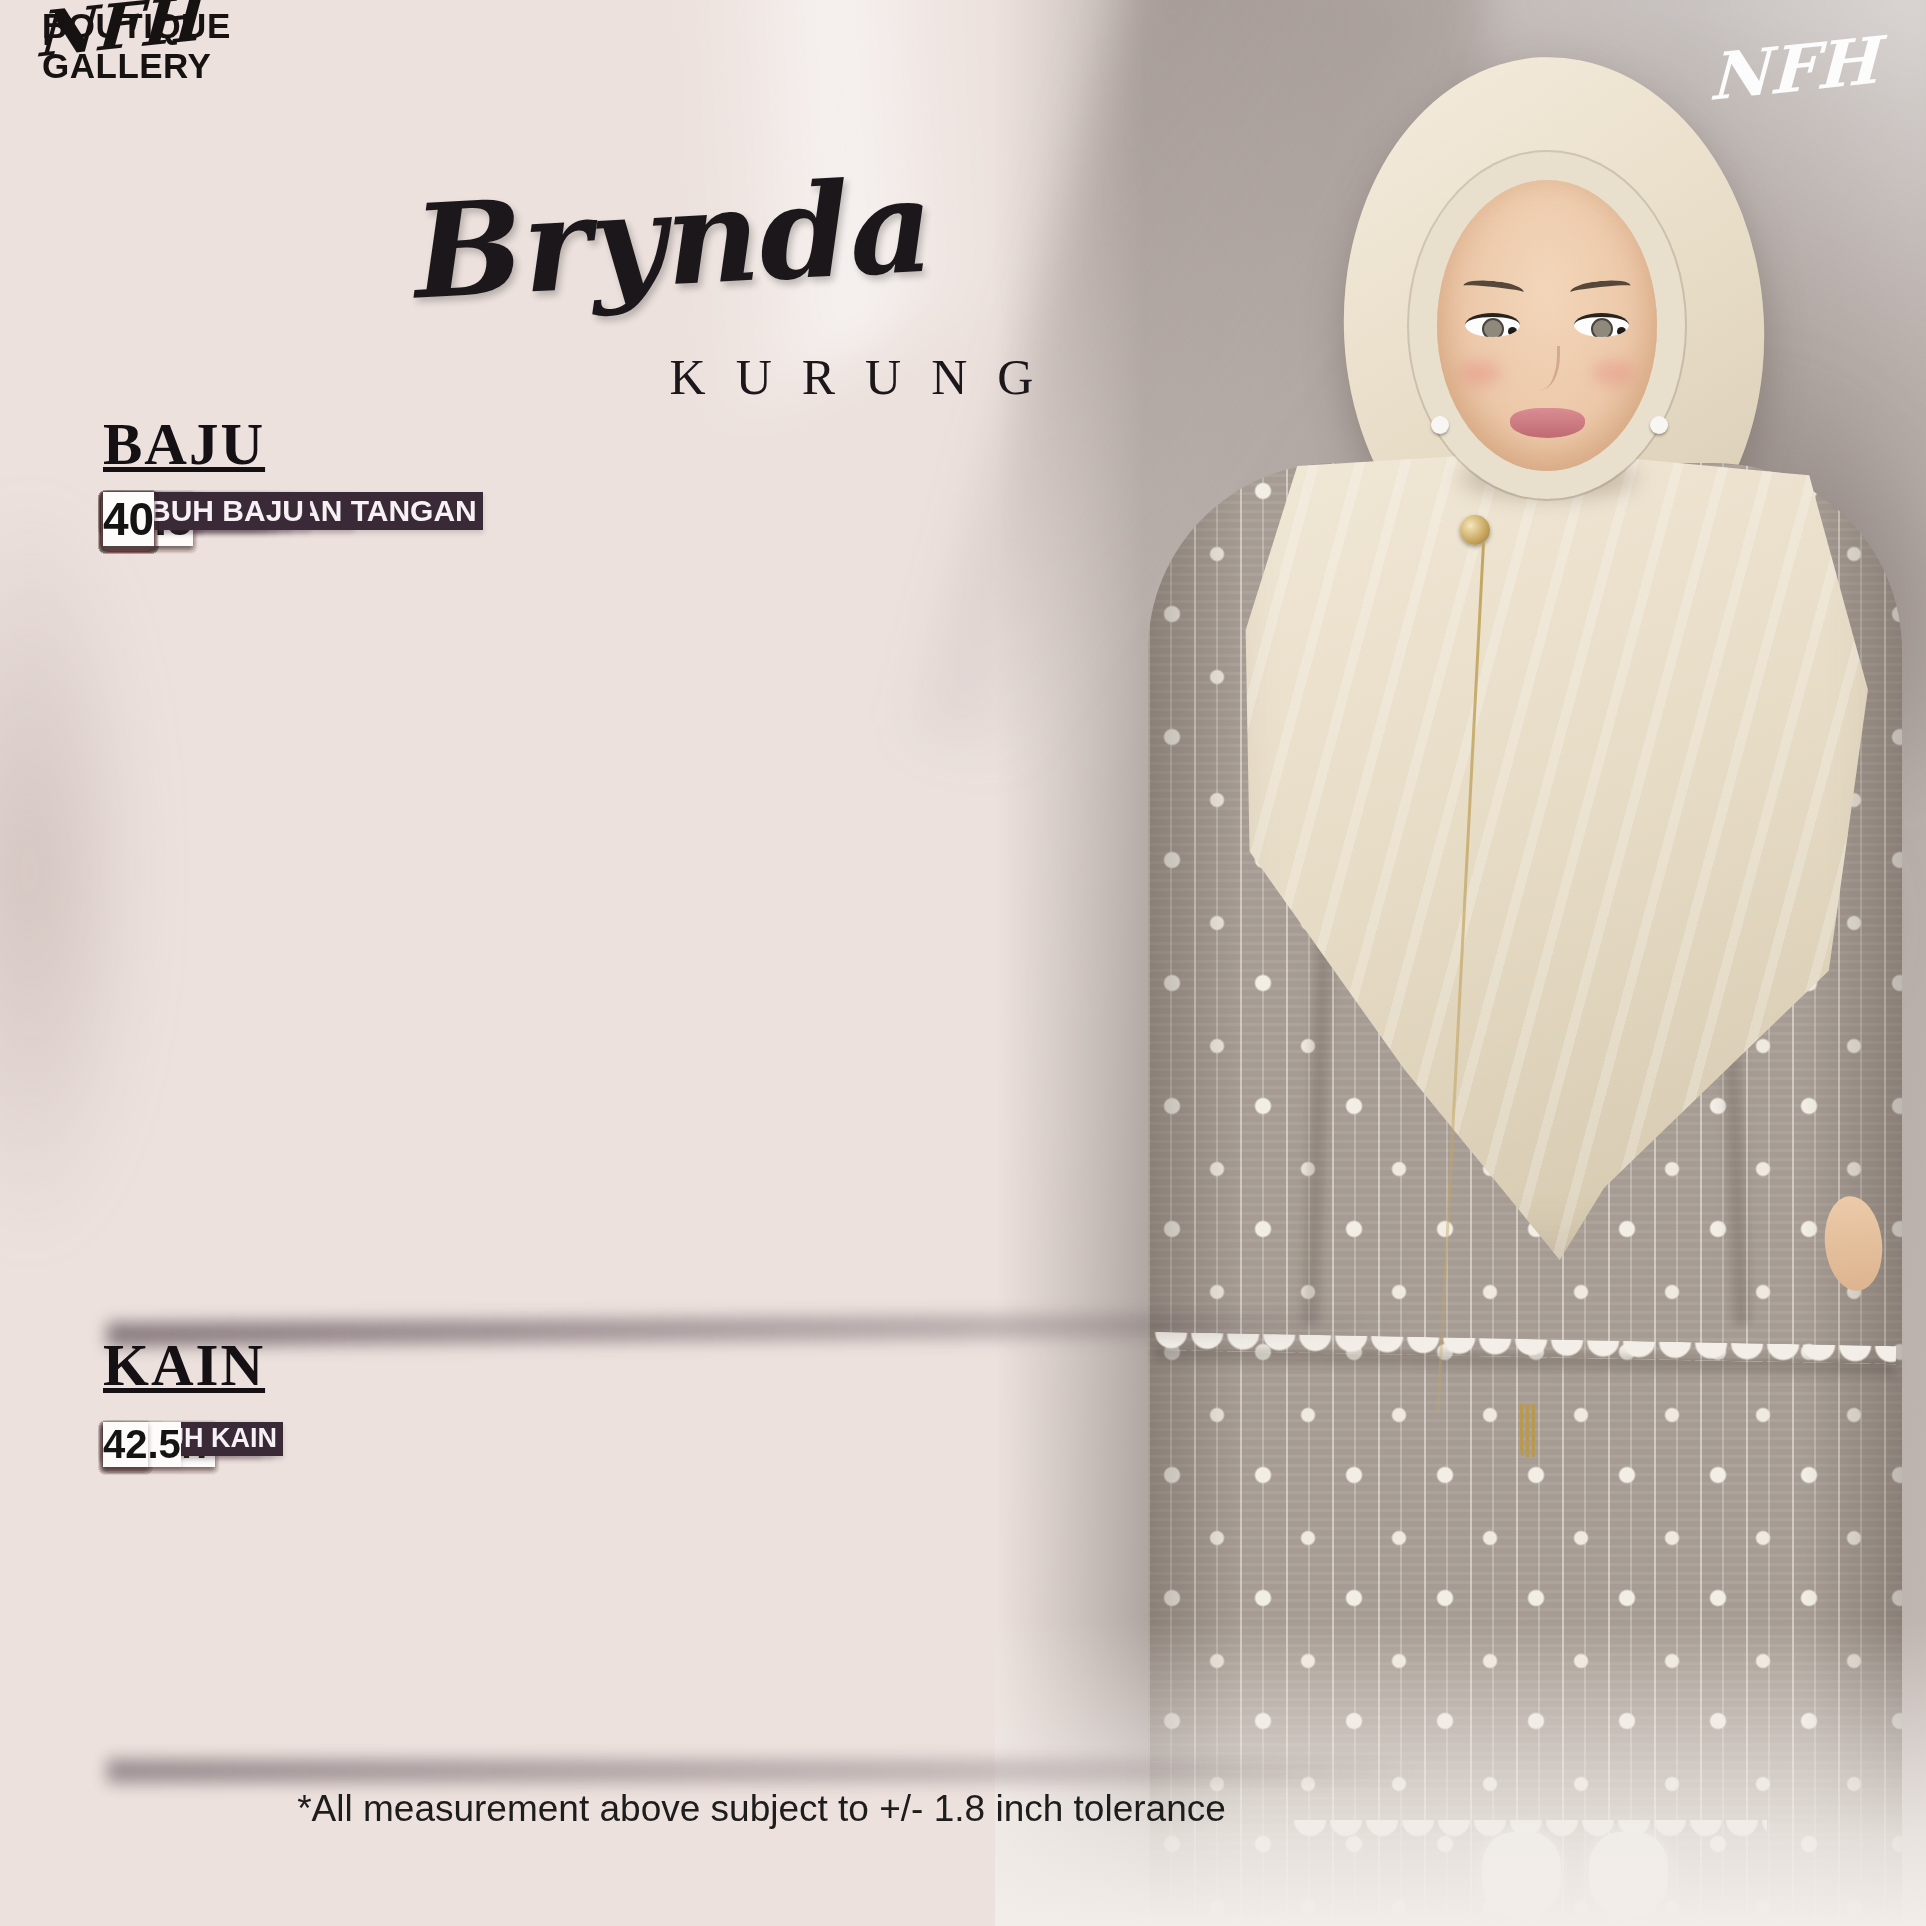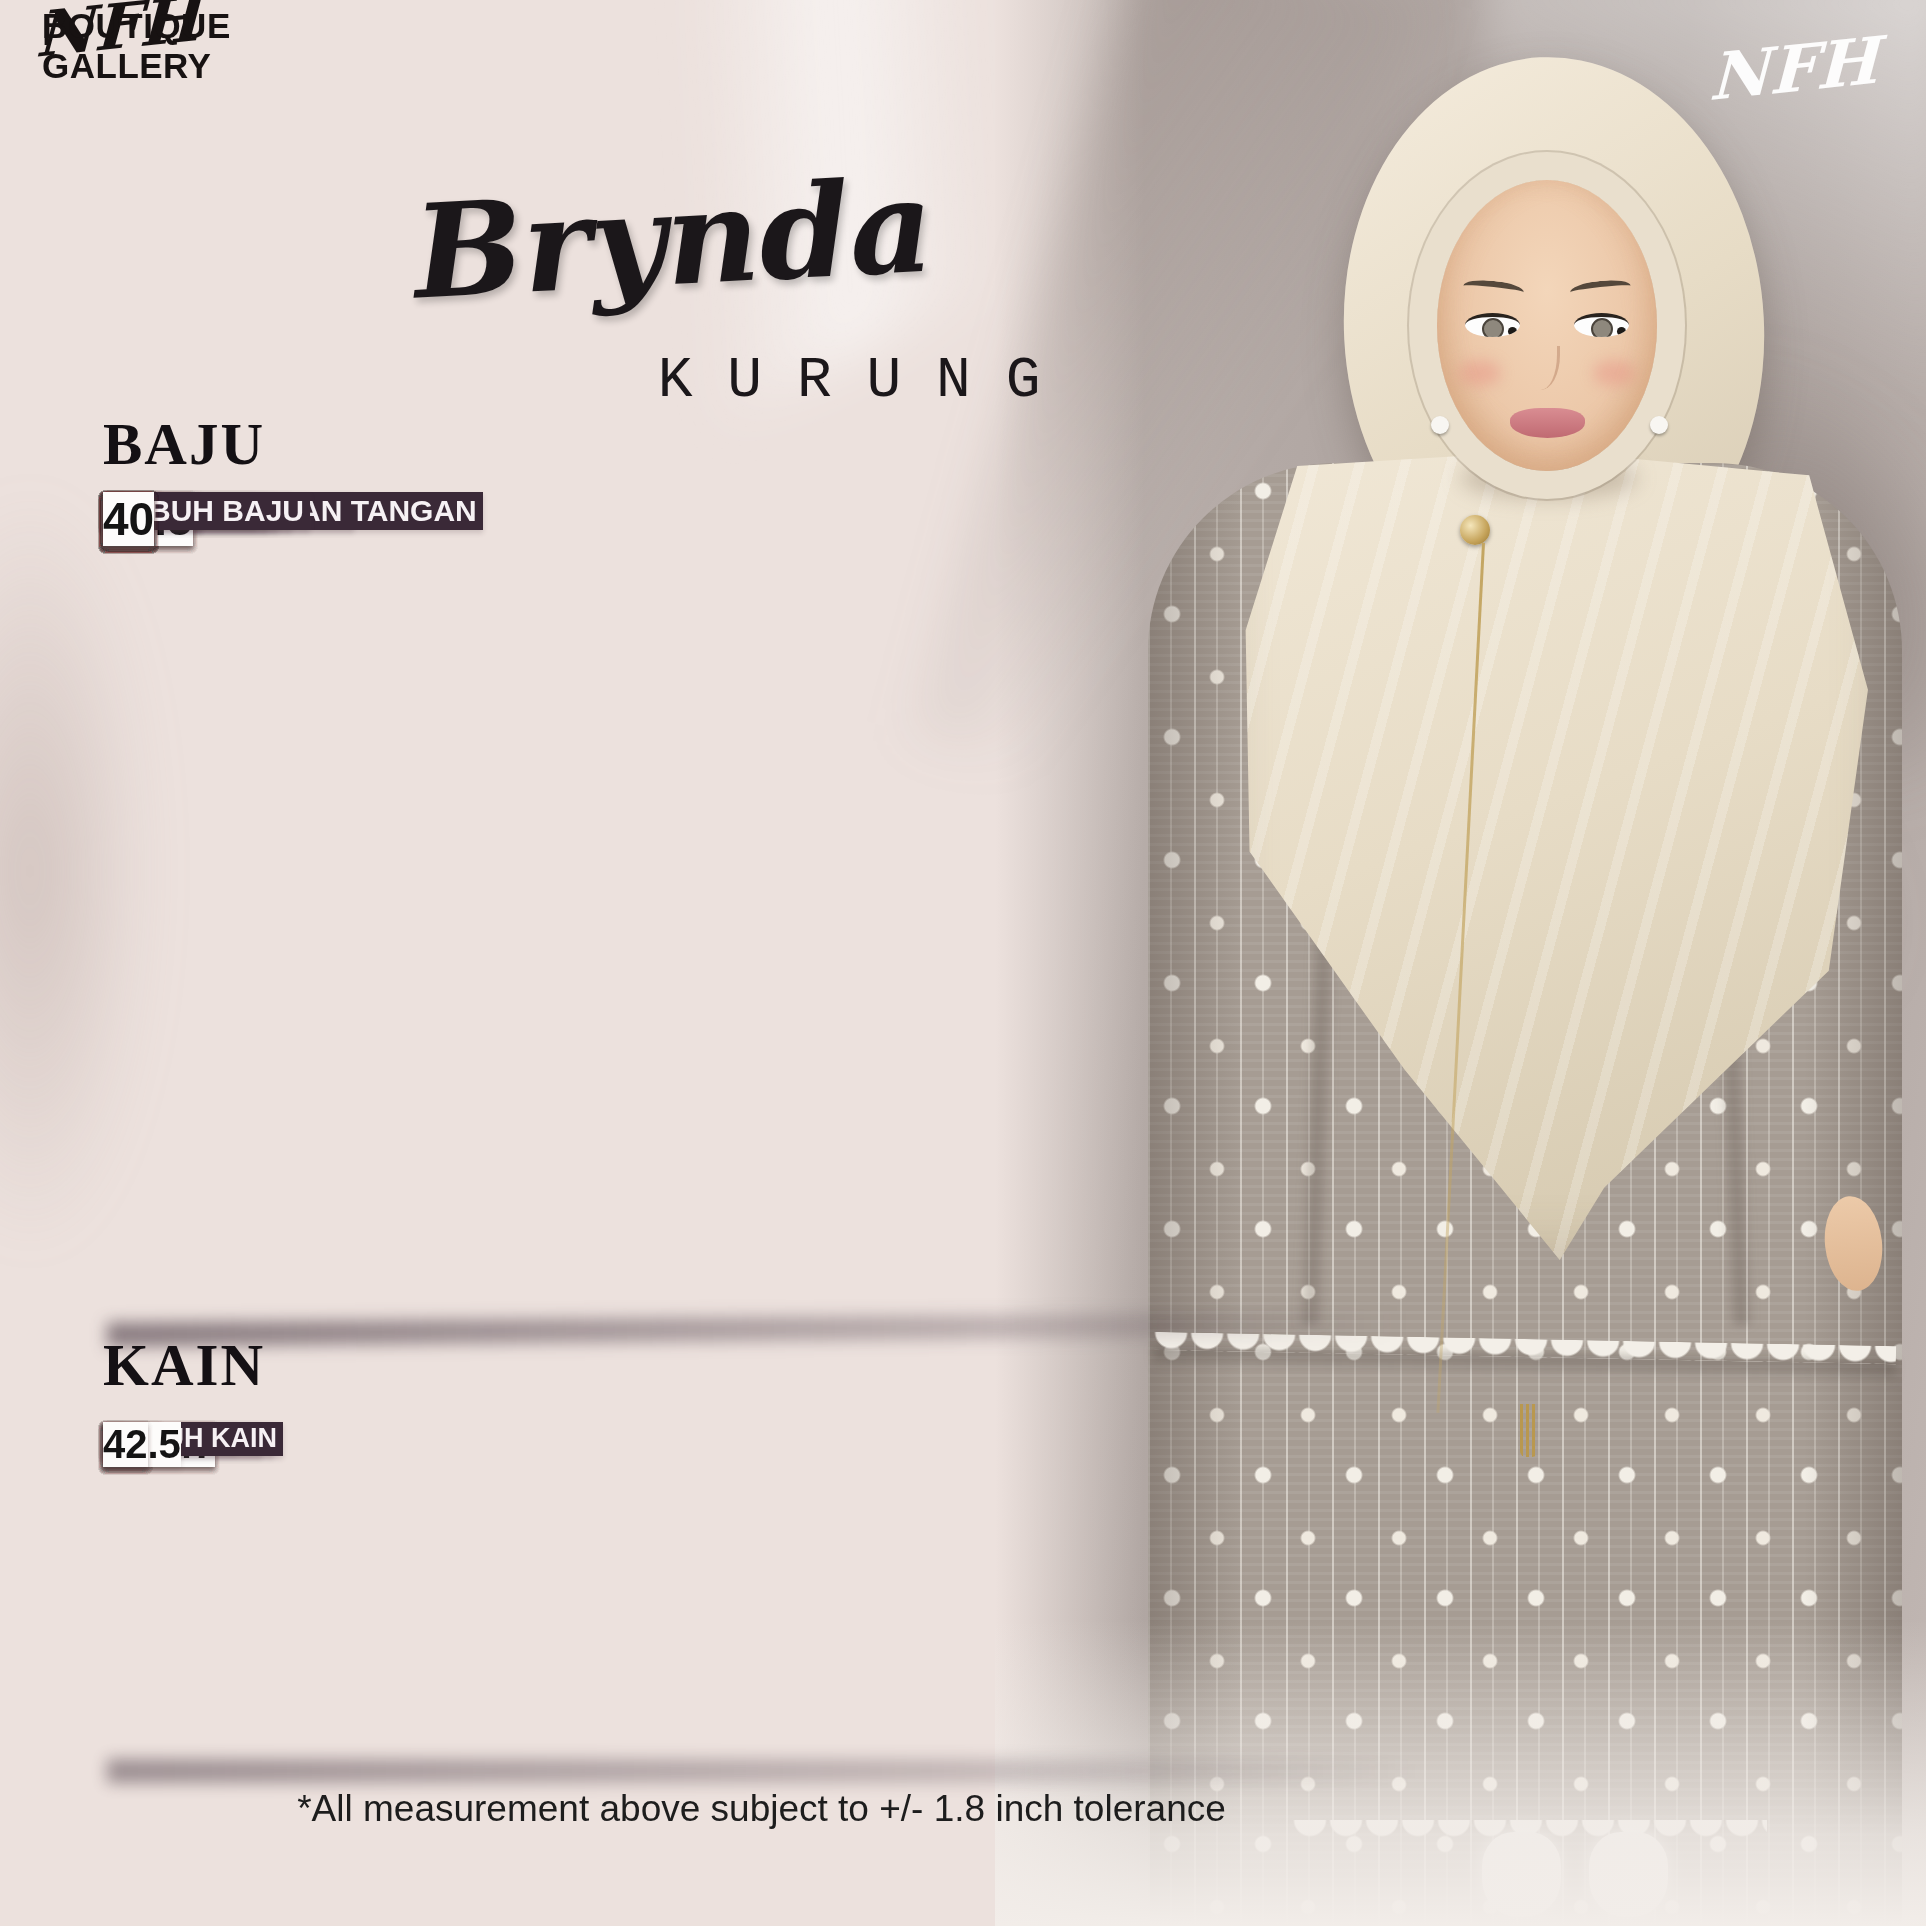--- a/index.html
+++ b/index.html
@@ -107,23 +107,23 @@
   
   .brand{left:42px;top:26px;display:flex;align-items:center;gap:26px;z-index:12;position:absolute;}
   .brand-logo{position:static;font-family:"DejaVu Serif",serif;font-style:italic;font-weight:bold;
     font-size:63px;transform:skewX(-10deg) rotate(-6deg);color:#171212;}
   .brand-sep{position:static;font-size:34px;font-weight:bold;color:#171212;}
   .brand-name{position:static;font-size:35px;font-weight:bold;letter-spacing:0.5px;color:#171212;}
   .product-name{left:327px;top:174px;width:693px;text-align:center;z-index:12;
     font-family:"DejaVu Serif",serif;font-style:italic;font-weight:bold;font-size:129px;line-height:1;
     color:#1b171a;transform:rotate(-3deg);text-shadow:3px 5px 7px rgba(0,0,0,.22);}
   .product-sub{left:634px;top:348px;width:465px;text-align:center;z-index:12;
-    font-family:Liberation Mono, monospace;font-size:58px;letter-spacing:.6em;color:#1b171a;}
+    font-family:Liberation Serif, serif;font-size:50px;letter-spacing:.6em;color:#1b171a;}
   .section-heading{font-family:"Liberation Serif",serif;font-weight:bold;font-size:59px;
-    letter-spacing:2px;color:#14101400;color:#141014;z-index:12;}
+    letter-spacing:2px;color:#14101400;color:#141014;z-index:12;text-decoration:underline;}
   .h-baju{left:103px;top:410px;}
   .h-kain{left:103px;top:1331px;}
 
   
   .sizes-table{display:grid;gap:8px;z-index:10;}
   .t-baju{left:103px;top:492px;grid-template-columns:211px repeat(8,129px);
     grid-template-rows:59px 83px 83px 83px 95px 105px 83px 83px 83px;}
   .t-kain{left:103px;top:1422px;grid-template-columns:141px repeat(8,134px);
     grid-template-rows:59px 83px 83px 83px;column-gap:14px;}
   .cell{position:static;display:flex;align-items:center;justify-content:center;text-align:center;}

